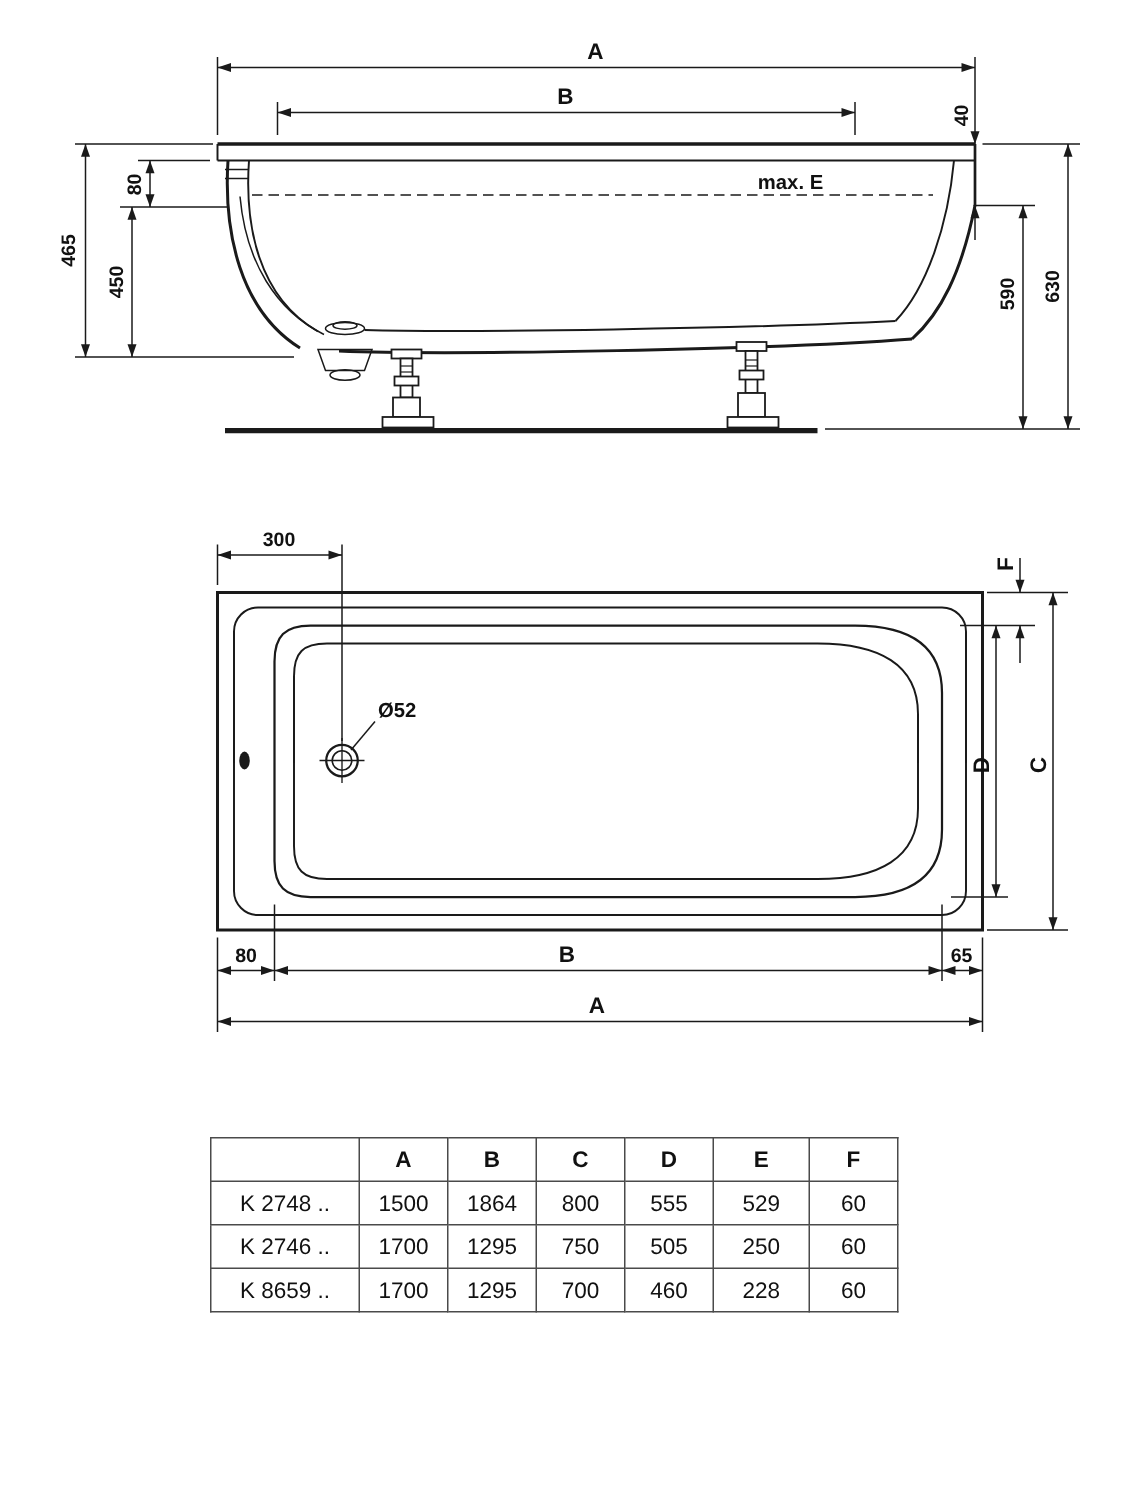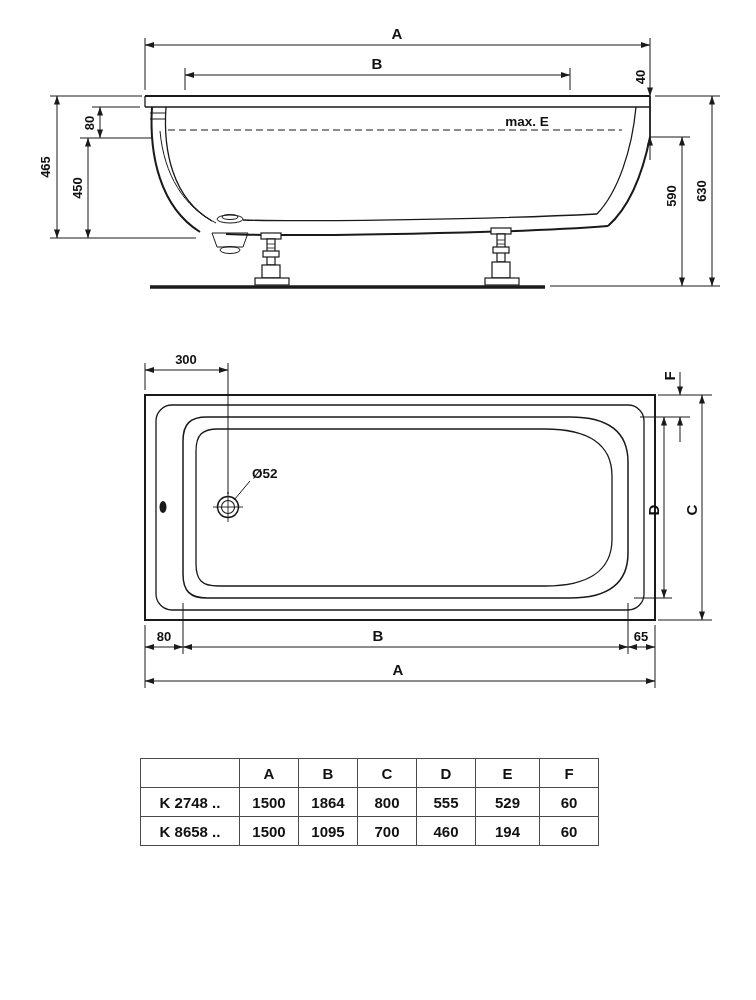--- a/index.html
+++ b/index.html
@@ -7,21 +7,21 @@
         font-family:"Liberation Sans",sans-serif;color:#111;}
   .view{position:absolute;left:0;}
   #side-view{top:0;}
   #top-view{top:350px;}
   svg text{fill:#111;font-family:"Liberation Sans",sans-serif;font-weight:bold;}
   .spec-table{position:absolute;left:140px;top:758px;border-collapse:collapse;
               font-size:15px;color:#111;}
   .spec-table th,.spec-table td{border:1px solid #4a4a4a;text-align:center;
               height:28px;padding:0 4px;background:#fff;}
   .spec-table th{font-weight:bold;}
-  .spec-table td{font-weight:bold;}
+  .spec-table td{font-weight:normal;}
   .col-model{width:90px;}
   .col-val{width:50px;}
   .col-e{width:55px;}
   .diag{background:linear-gradient(to bottom right,#fff calc(50% - 0.6px),#4a4a4a calc(50% - 0.6px),#4a4a4a calc(50% + 0.6px),#fff calc(50% + 0.6px));}
 </style>
 </head>
 <body>
 
 <div class="page">
 
@@ -211,24 +211,33 @@
       <tr>
         <td>K 2748 ..</td>
         <td>1500</td>
         <td>1864</td>
         <td>800</td>
         <td>555</td>
         <td>529</td>
         <td>60</td>
       </tr>
       <tr>
-        <td>K 8658 ..</td>
-        <td>1500</td>
-        <td>1095</td>
+        <td>K 2746 ..</td>
+        <td>1700</td>
+        <td>1295</td>
+        <td>750</td>
+        <td>505</td>
+        <td>250</td>
+        <td>60</td>
+      </tr>
+      <tr>
+        <td>K 8659 ..</td>
+        <td>1700</td>
+        <td>1295</td>
         <td>700</td>
         <td>460</td>
-        <td>194</td>
+        <td>228</td>
         <td>60</td>
       </tr>
     </tbody>
   </table>
 
 </div>
 
 </body></html>

